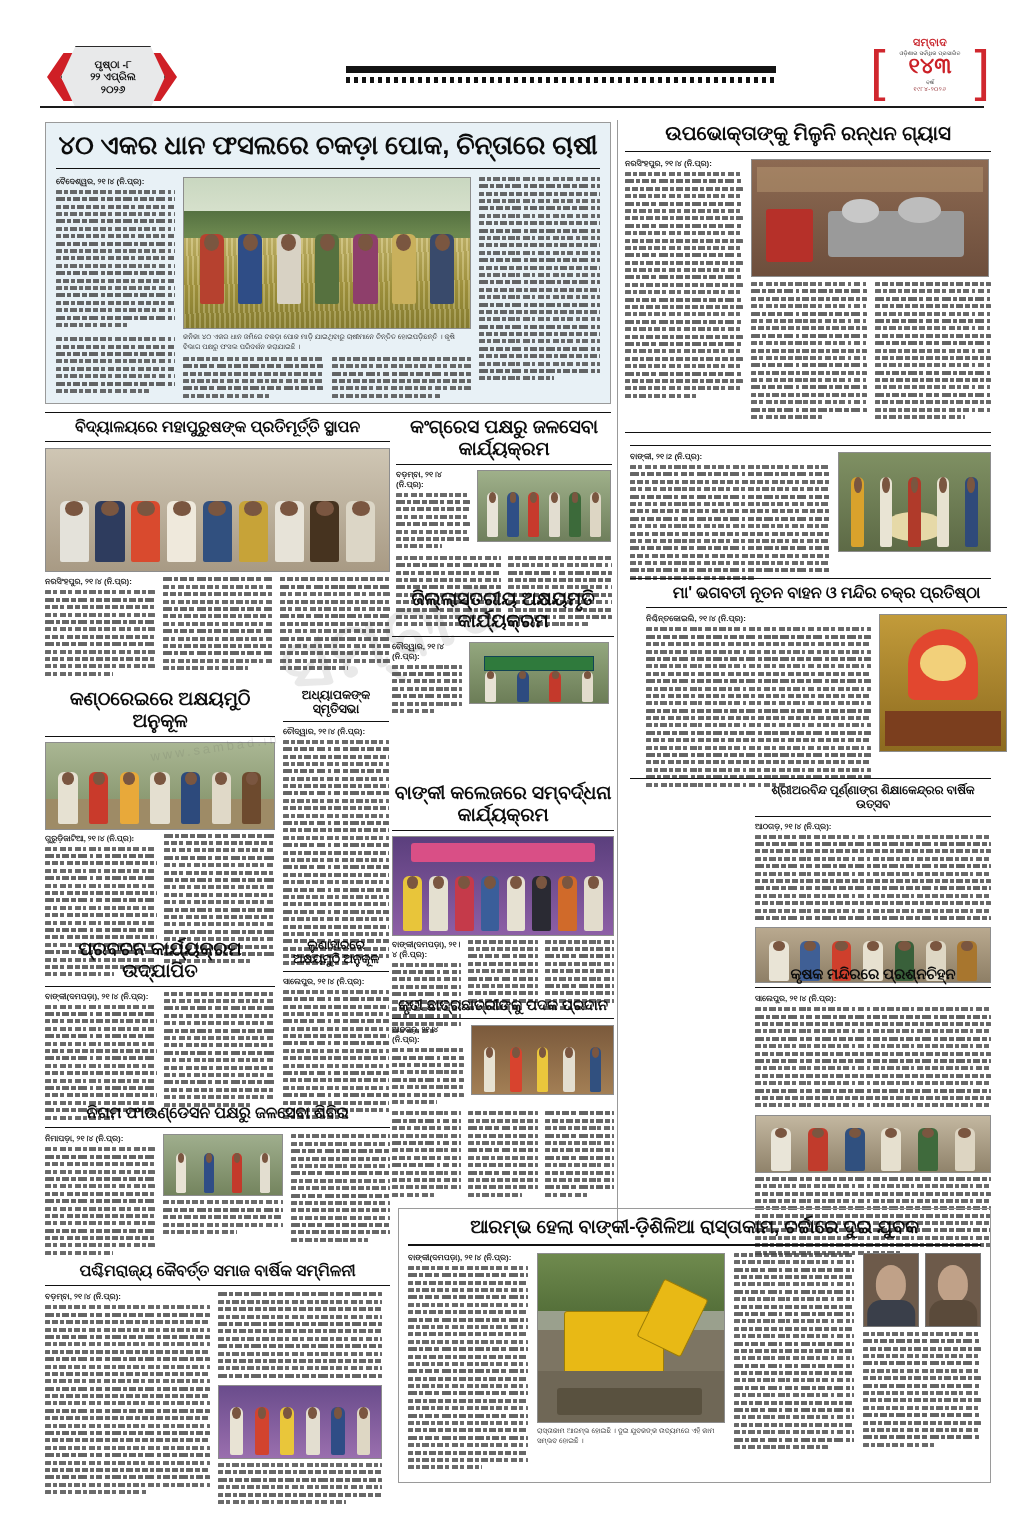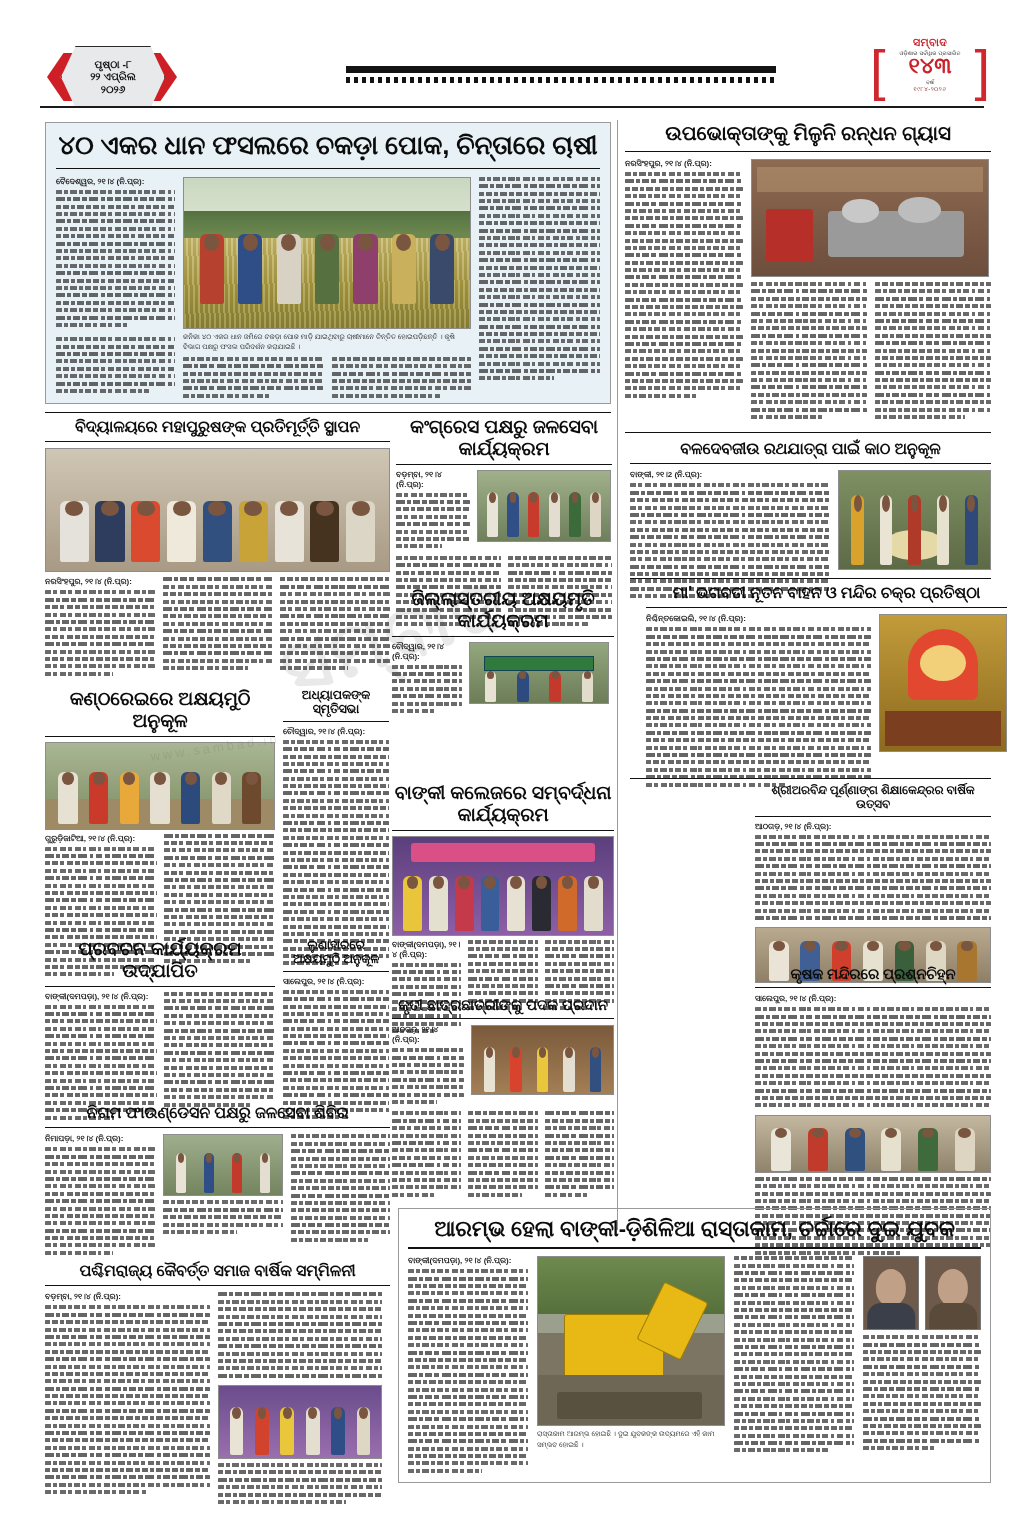--- a/index.html
+++ b/index.html
@@ -503,21 +503,20 @@
           <div class="ln s2"></div>
           <div class="ln"></div>
           <div class="ln s3"></div>
         <div class="ln s2"></div>
           <div class="ln last2"></div>
       </div>
     </div>
   </div>
 
   <div class="box" style="left:630px;top:440px;width:361px;height:145px;">
-    <div class="hl sub">ବଳଦେବଜୀଉ ରଥଯାତ୍ରା ପାଇଁ କାଠ ଅନୁକୂଳ</div>
     <div class="rule" style="margin:5px 0 6px;"></div>
     <div style="display:flex;gap:8px;">
       <div style="width:200px;" class="txt">
         <div class="dateline">ବାଙ୍କୀ, ୨୧।2 (ନି.ପ୍ର):</div>
         <div class="ln"></div>
           <div class="ln s2"></div>
           <div class="ln s3"></div>
           <div class="ln"></div>
         <div class="ln s2"></div>
           <div class="ln"></div>
@@ -628,21 +627,21 @@
       <div class="grp" style="bottom:6%;height:66%;">
         <i style="background:#e6e1d2"></i>
           <i style="background:#c93a2b"></i>
         <i style="background:#e8a93a"></i>
           <i style="background:#e4dfd0"></i>
         <i style="background:#2d4a7c"></i>
           <i style="background:#e0d9c8"></i>
         <i style="background:#6d4a2e"></i>
       </div>
     </div>
-    <div style="display:flex;gap:7px;margin-top:4px;" class="txt">
+    <div style="display:flex;gap:7px;margin-top:4px;font-family:Liberation Serif, serif;" class="txt">
       <div style="flex:1">
         <div class="dateline">ଗୁରୁଡ଼ିଜାଟିଆ, ୨୧।୪ (ନି.ପ୍ର):</div>
         <div class="ln"></div>
           <div class="ln s2"></div>
           <div class="ln s3"></div>
           <div class="ln"></div>
         <div class="ln s2"></div>
           <div class="ln"></div>
           <div class="ln s3"></div>
           <div class="ln s2"></div>
@@ -1124,21 +1123,21 @@
             <div class="ln s2"></div>
           <div class="ln"></div>
             <div class="ln s3"></div>
             <div class="ln last2"></div>
         </div>
       </div>
     </div>
   </div>
 
   <div class="box frame" style="left:398px;top:1208px;width:593px;height:275px;padding:7px 9px;">
-    <div class="hl sec" style="font-size:22px;">ଆରମ୍ଭ ହେଲା ବାଙ୍କୀ-ଡ଼ିଶିଳିଆ ରାସ୍ତାକାମ, ଚର୍ଚ୍ଚାରେ ଦୁଇ ଯୁବକ</div>
+    <div class="hl sec" style="font-size:19px;">ଆରମ୍ଭ ହେଲା ବାଙ୍କୀ-ଡ଼ିଶିଳିଆ ରାସ୍ତାକାମ, ଚର୍ଚ୍ଚାରେ ଦୁଇ ଯୁବକ</div>
     <div class="rule thick" style="margin:6px 0 7px;"></div>
     <div style="display:flex;gap:9px;">
       <div style="width:130px;" class="txt">
         <div class="dateline">ବାଙ୍କୀ(ଦମପଡ଼ା), ୨୧।୪ (ନି.ପ୍ର):</div>
         <div class="ln"></div>
           <div class="ln s2"></div>
           <div class="ln s3"></div>
           <div class="ln"></div>
         <div class="ln s2"></div>
           <div class="ln"></div>

